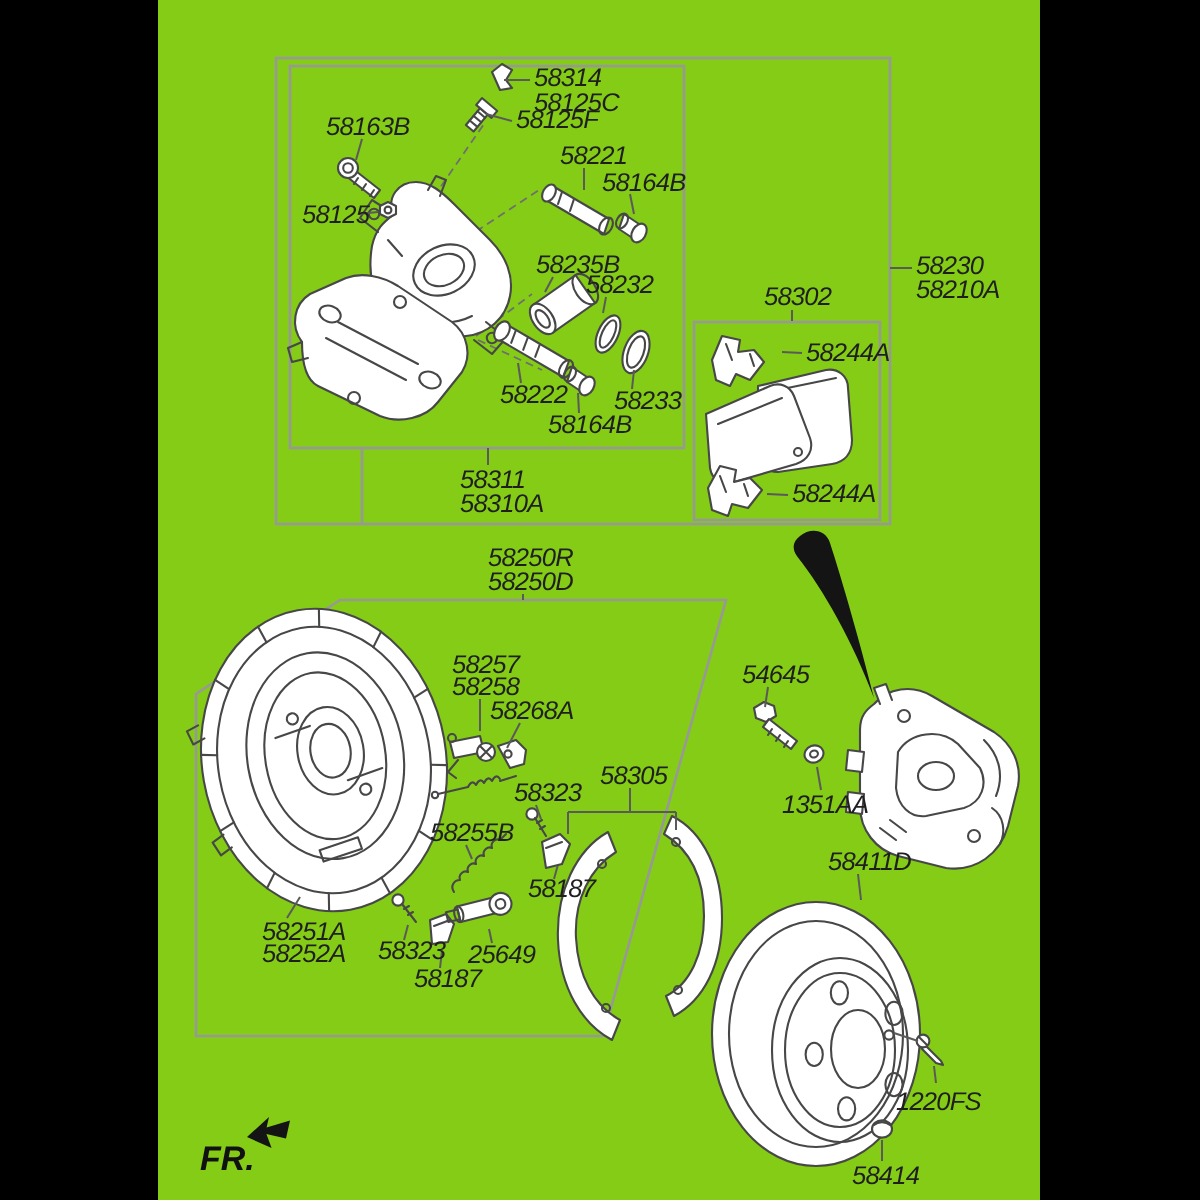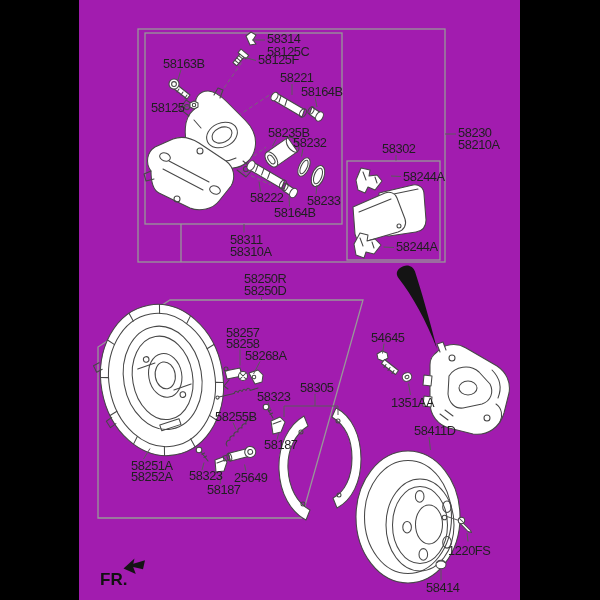--- a/index.html
+++ b/index.html
@@ -1,16 +1,16 @@
 <!DOCTYPE html>
 <html><head>
 <meta charset="utf-8">
 <style>
   html,body{margin:0;padding:0;background:#000;}
-  .stage{position:relative;width:596px;height:600px;background:#a21caf;overflow:hidden;}
+  .stage{position:relative;width:596px;height:600px;background:#84cc16;overflow:hidden;font-style:italic;}
   svg{position:absolute;left:0;top:0;}
   .lbl{font-family:"Liberation Sans","DejaVu Sans",sans-serif;font-size:12.8px;fill:#1f1f1f;letter-spacing:-0.4px;}
   .fr{font-family:"Liberation Sans","DejaVu Sans",sans-serif;font-size:17px;font-weight:700;fill:#111;letter-spacing:0;}
   .box{fill:none;stroke:#989898;stroke-width:1.3;}
   .ln{stroke:#5a5a5a;stroke-width:1;fill:none;}
   .pt{fill:none;stroke:#474747;stroke-width:1.05;stroke-linejoin:round;stroke-linecap:round;}
   .ptw{fill:#ffffff;stroke:#474747;stroke-width:1.05;stroke-linejoin:round;stroke-linecap:round;}
   .dash{stroke:#6f6f6f;stroke-width:0.9;stroke-dasharray:4 2.6;fill:none;}
   .blk{fill:#141414;stroke:none;}
   .bar{fill:#000;}

